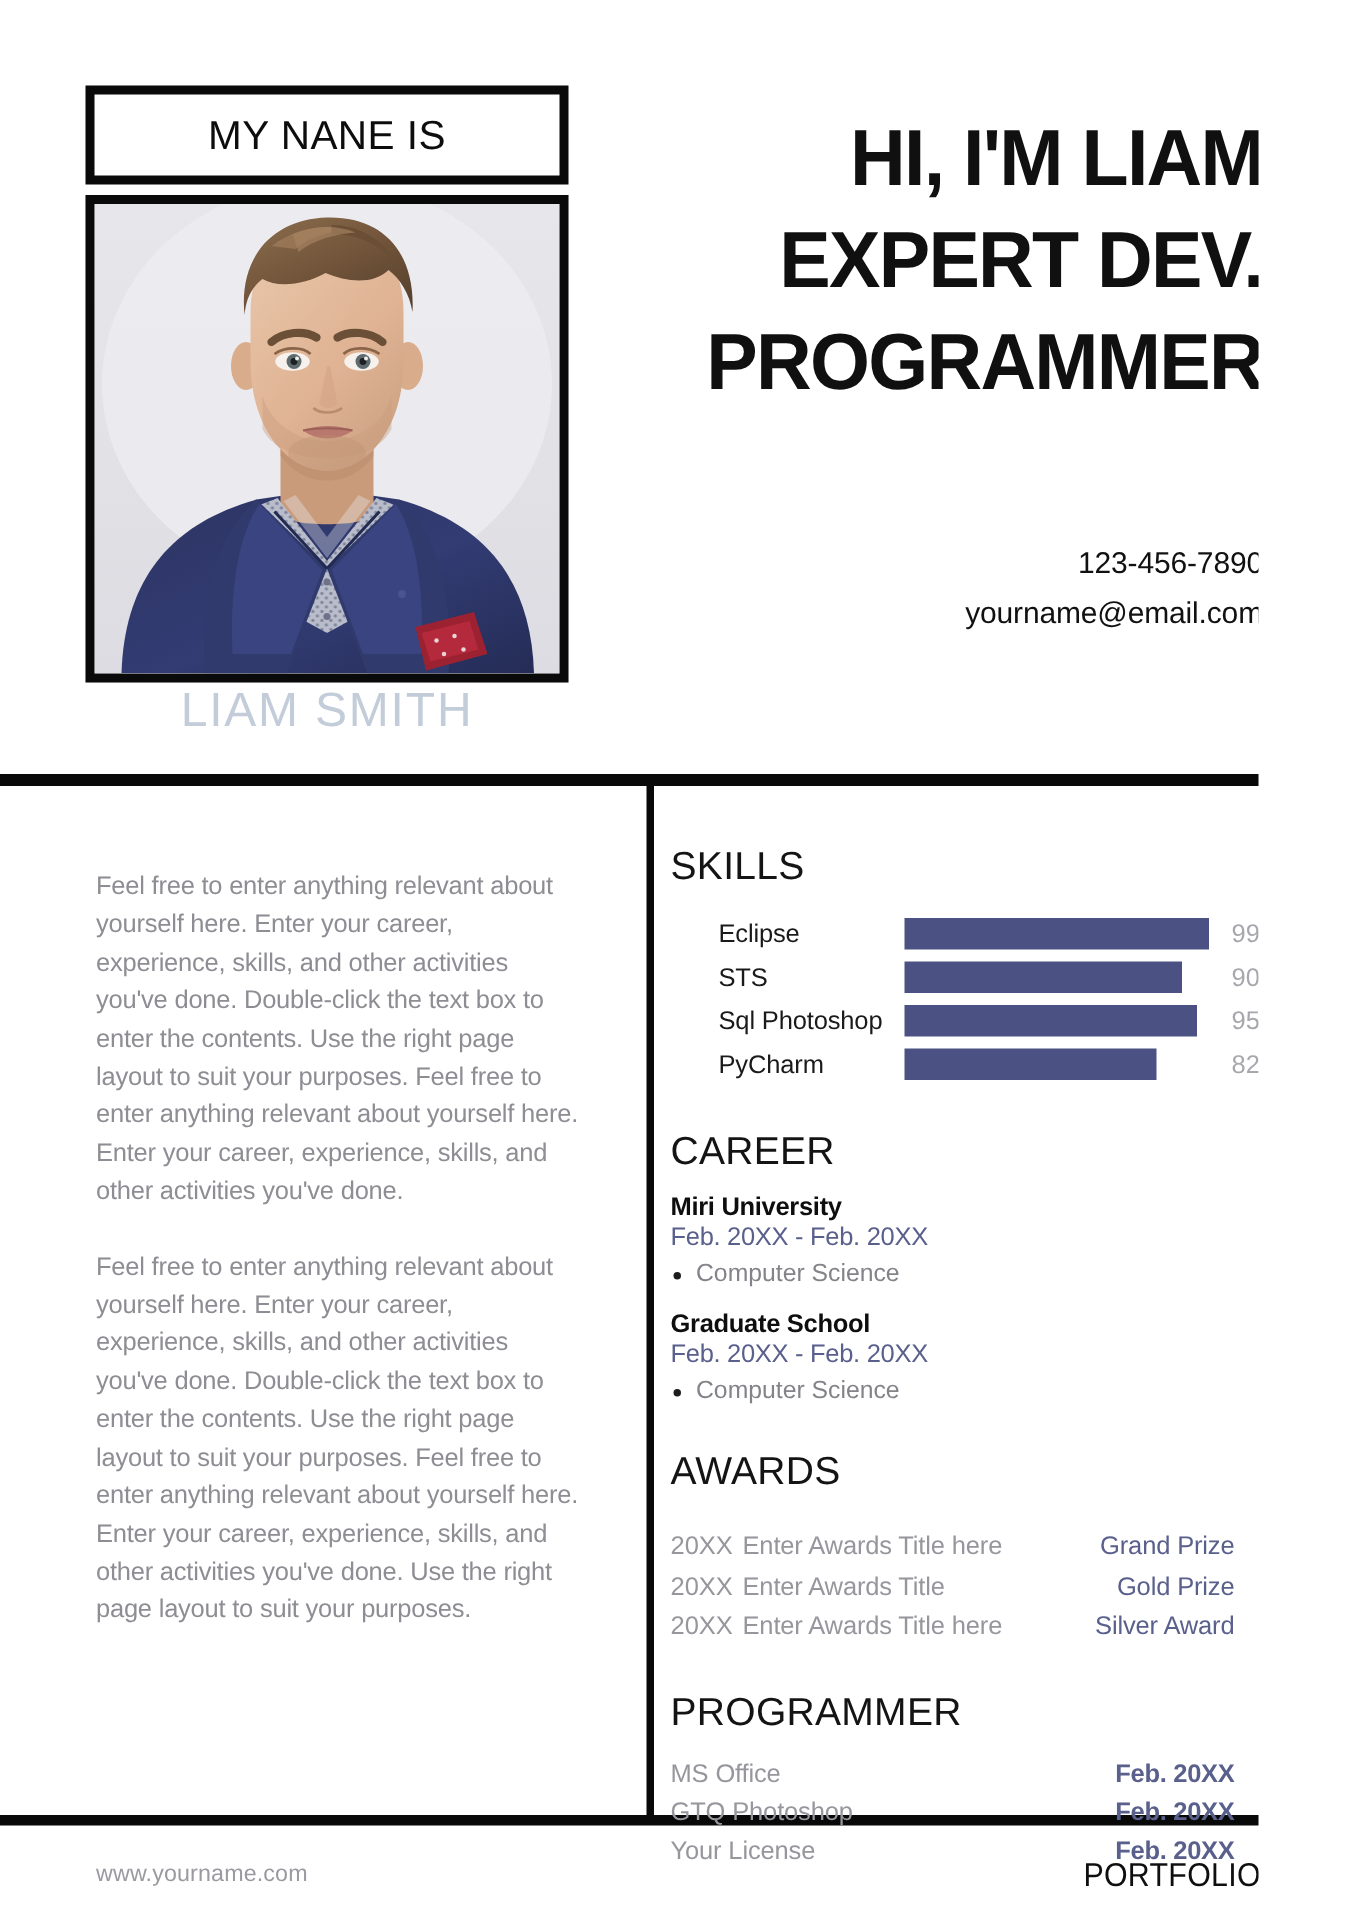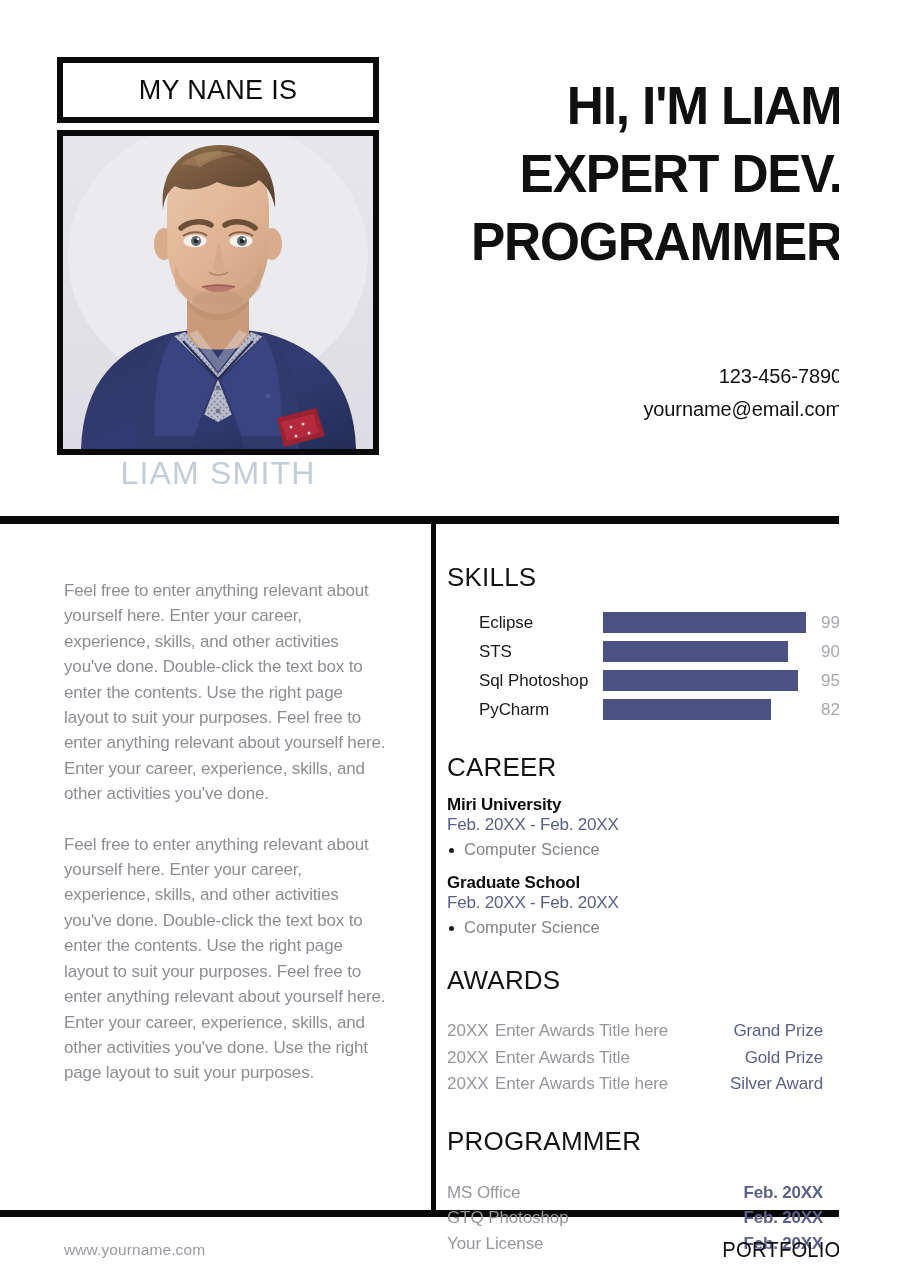--- a/index.html
+++ b/index.html
@@ -291,21 +291,21 @@
   .award-prize {
     flex: 0 0 auto;
     text-align: right;
     font-size: 17px;
     color: #5a608c;
     font-family: "Liberation Sans", sans-serif;
     letter-spacing: -0.1px;
   }
 
   
-  .cert-list { margin-top: 24px; }
+  .cert-list { margin-top: 14px; }
 
   .cert-row {
     display: flex;
     justify-content: space-between;
     align-items: baseline;
     line-height: 25.5px;
   }
 
   .cert-name {
     font-size: 17px;

